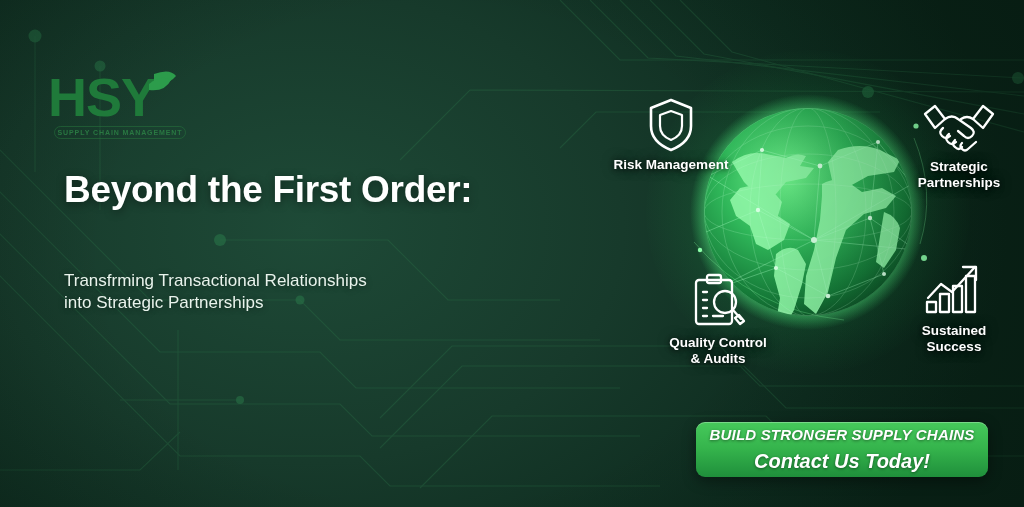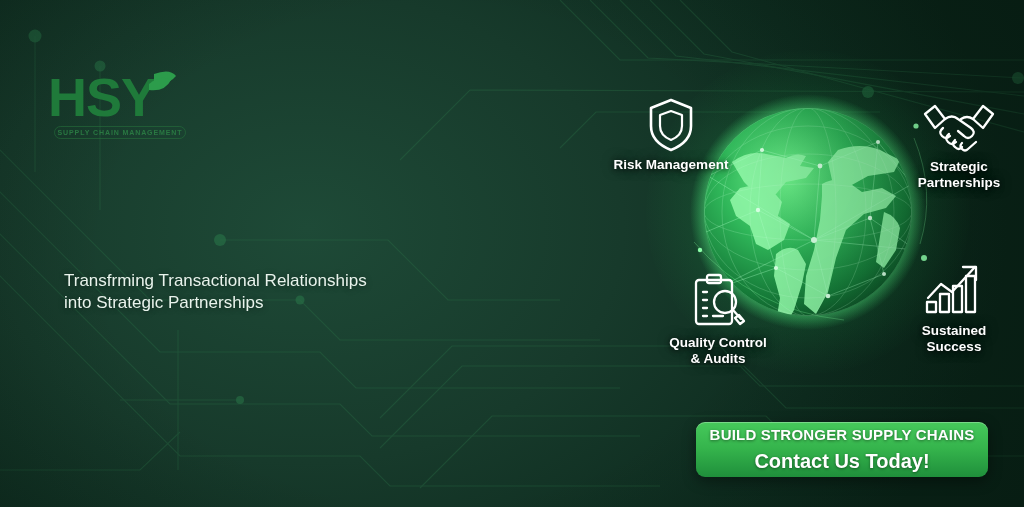--- a/index.html
+++ b/index.html
@@ -63,21 +63,21 @@
   .f-qual { left:648px; top:272px; width:140px; }
   .f-succ { left:892px; top:262px; width:124px; }
 
   
   .cta {
     position:absolute; left:696px; top:422px; width:292px; height:55px;
     border:none; border-radius:9px; cursor:pointer; color:#ffffff;
     background:linear-gradient(180deg,#46c95b 0%, #35b44c 48%, #1f8f3b 100%);
     box-shadow:0 4px 14px rgba(0,0,0,.40), inset 0 1px 0 rgba(255,255,255,.28);
     font-family:"Liberation Sans", sans-serif;
-    display:flex; flex-direction:column; align-items:center; justify-content:center; gap:7px;
+    display:flex; flex-direction:column; align-items:center; justify-content:center; gap:7px;font-style:italic;
   }
   .cta-l1 { font-size:15px; font-weight:700; letter-spacing:.2px; text-shadow:0 1px 3px rgba(0,0,0,.45); }
   .cta-l2 { font-size:20px; font-weight:700; text-shadow:0 1px 3px rgba(0,0,0,.45); }
 </style>
 </head>
 <body>
 
 <div class="banner">
 
   <svg class="bg-layer circuit" viewBox="0 0 1024 507" width="1024" height="507">
@@ -201,20 +201,21 @@
       <text x="0" y="48" font-family="Liberation Sans, sans-serif" font-size="54" font-weight="700" fill="#1f7a3a" letter-spacing="-1">HSY</text>
       <g fill="#2c9c4b">
         <path d="M106 6 q16-6 22 2 q-8 10 -22 6 z"></path>
         <path d="M101 16 q12-10 22-4 q-6 12 -22 10 z"></path>
       </g>
     </svg>
     <div class="logo-sub">SUPPLY CHAIN MANAGEMENT</div>
   </div>
 
   <h1 class="headline">
+    <span>Beyond the First Order:</span>
   </h1>
 
   <p class="subhead">
     <span>Transfrming Transactional Relationships</span>
     <span>into Strategic Partnerships</span>
   </p>
 
   <div class="feat f-risk">
     <svg class="ico" width="50" height="56" viewBox="0 0 50 56">
       <path d="M25 4 L45 12 v18 c0 13 -10 20 -20 24 C15 50 5 43 5 30 V12 z" fill="none" stroke="#ffffff" stroke-width="2.6" stroke-linejoin="round"></path>

